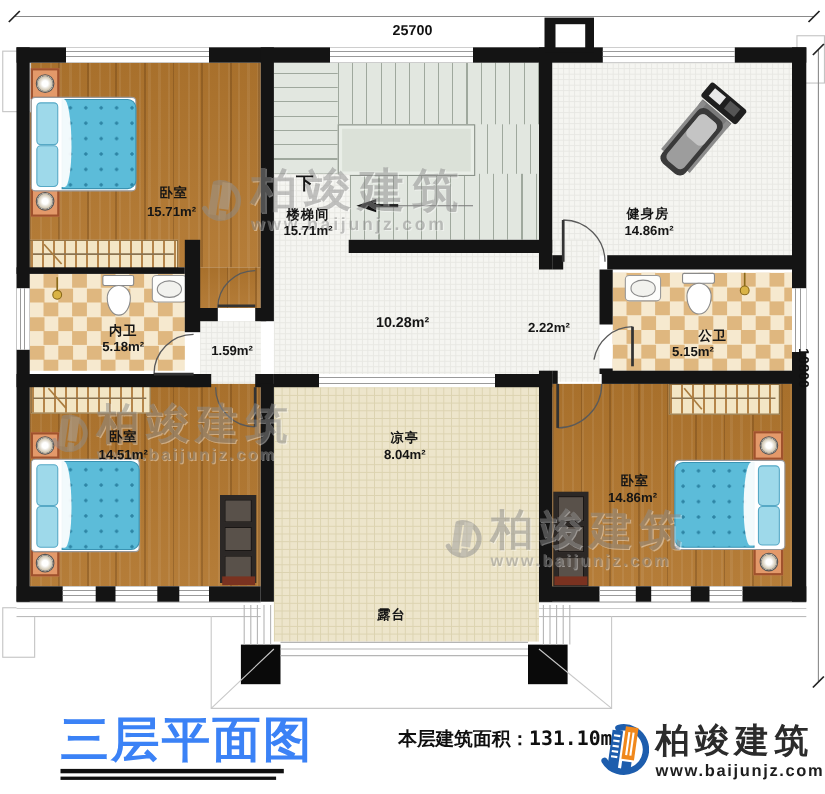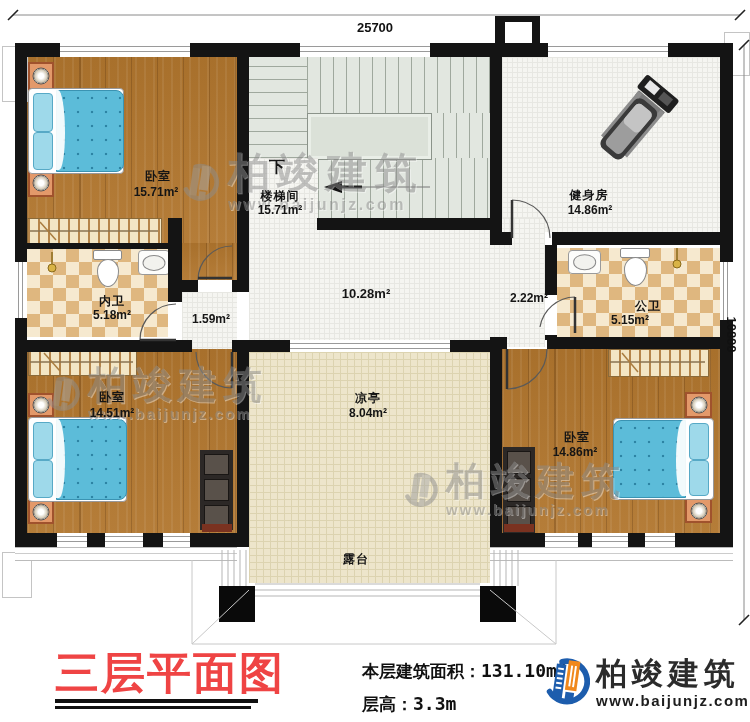--- a/index.html
+++ b/index.html
@@ -61,21 +61,21 @@
   .lbl{position:absolute;transform:translate(-50%,-50%);font-weight:bold;color:#151515;
        white-space:nowrap;text-align:center;z-index:45;}
   .rname{font-size:12px;letter-spacing:1px;}
   .rarea{font-size:12px;}
   .dim{font-size:13px;font-weight:bold;color:#111;z-index:46;}
   
   .wm{position:absolute;display:flex;align-items:center;gap:8px;z-index:40;opacity:.5;pointer-events:none;transform-origin:left top;}
   .wm-name{font-size:42px;font-weight:bold;letter-spacing:7px;color:#8d8d8d;text-shadow:1px 1px 0 rgba(255,255,255,.8);line-height:1;}
   .wm-site{font-size:16px;font-weight:bold;letter-spacing:2.5px;color:#8d8d8d;text-shadow:1px 1px 0 rgba(255,255,255,.8);margin-top:2px;}
   
-  .ftitle{font-size:44px;font-weight:bold;color:#ef4444;letter-spacing:2px;line-height:1;}
+  .ftitle{font-size:44px;font-weight:bold;color:#3b82f6;letter-spacing:2px;line-height:1;}
   .fbar{background:#101010;}
   .fscale{font-family:"DejaVu Sans Mono",monospace;font-size:38px;color:#101010;letter-spacing:1px;line-height:1;}
   .fmeta-label{font-size:17px;font-weight:bold;color:#101010;}
   .fmeta-val{font-family:"DejaVu Sans Mono",monospace;font-size:18px;font-weight:bold;color:#101010;}
   .brand-name{font-size:31px;font-weight:bold;color:#2b2b2b;letter-spacing:5px;line-height:1;}
   .brand-site{font-size:15px;font-weight:bold;color:#1d1d1d;letter-spacing:1.5px;}
   svg{display:block;}
 </style>
 </head>
 <body>
@@ -306,21 +306,21 @@
   <div class="lbl rname" style="left:280px;top:196px;">楼梯间</div>
   <div class="lbl rarea" style="left:280px;top:210px;">15.71m²</div>
   <div class="lbl rname" style="left:589px;top:195px;">健身房</div>
   <div class="lbl rarea" style="left:590px;top:210px;">14.86m²</div>
   <div class="lbl rname" style="left:112px;top:301px;">内卫</div>
   <div class="lbl rarea" style="left:112px;top:315px;">5.18m²</div>
   <div class="lbl rname" style="left:648px;top:306px;">公卫</div>
   <div class="lbl rarea" style="left:630px;top:320px;">5.15m²</div>
   <div class="lbl rarea" style="left:366px;top:293px;font-size:13px;">10.28m²</div>
   <div class="lbl rarea" style="left:211px;top:319px;">1.59m²</div>
-  <div class="lbl rarea" style="left:529px;top:298px;">2.22m²</div>
+  <div class="lbl rarea" style="left:499px;top:298px;">2.22m²</div>
   <div class="lbl rname" style="left:112px;top:397px;">卧室</div>
   <div class="lbl rarea" style="left:112px;top:413px;">14.51m²</div>
   <div class="lbl rname" style="left:577px;top:437px;">卧室</div>
   <div class="lbl rarea" style="left:575px;top:452px;">14.86m²</div>
   <div class="lbl rname" style="left:368px;top:398px;">凉亭</div>
   <div class="lbl rarea" style="left:368px;top:413px;">8.04m²</div>
   <div class="lbl rname" style="left:356px;top:559px;">露台</div>
 
   <div class="wm" style="left:178px;top:152px;">
     <svg width="42" height="56" viewBox="0 0 52 56">
@@ -364,23 +364,20 @@
     <div class="wm-site">www.baijunjz.com</div>
       </div>
   </div>
 
   <div class="abs ftitle" style="left:55px;top:651px;z-index:50;">三层平面图</div>
   <div class="abs fbar" style="left:55px;top:699px;width:203px;height:4px;z-index:50;"></div>
   <div class="abs fbar" style="left:55px;top:706px;width:196px;height:3px;z-index:50;"></div>
   <div class="abs" style="left:362px;top:660px;z-index:50;white-space:nowrap;">
     <span class="fmeta-label">本层建筑面积：</span><span class="fmeta-val">131.10m²</span>
   </div>
-  <div class="abs" style="left:362px;top:693px;z-index:50;white-space:nowrap;">
-    <span class="fmeta-label">层高：</span><span class="fmeta-val">3.3m</span>
-  </div>
   <svg class="abs" style="left:540px;top:652px;z-index:50;" width="50" height="60" viewBox="0 0 52 60">
     <path d="M10 40 A21 21 0 1 0 23 9" fill="none" stroke="#1d5dad" stroke-width="6" stroke-linecap="round"></path>
     <g transform="rotate(8 26 30)">
       <rect x="15" y="12" width="10" height="36" fill="#1d5dad"></rect>
       <rect x="27" y="7" width="12" height="31" fill="#f0881c"></rect>
       <rect x="28" y="40" width="9" height="11" fill="#1d5dad"></rect>
       <g fill="#fff">
           <rect x="17" y="16" width="6" height="2"></rect>
           <rect x="17" y="21" width="6" height="2"></rect>
           <rect x="17" y="26" width="6" height="2"></rect>

